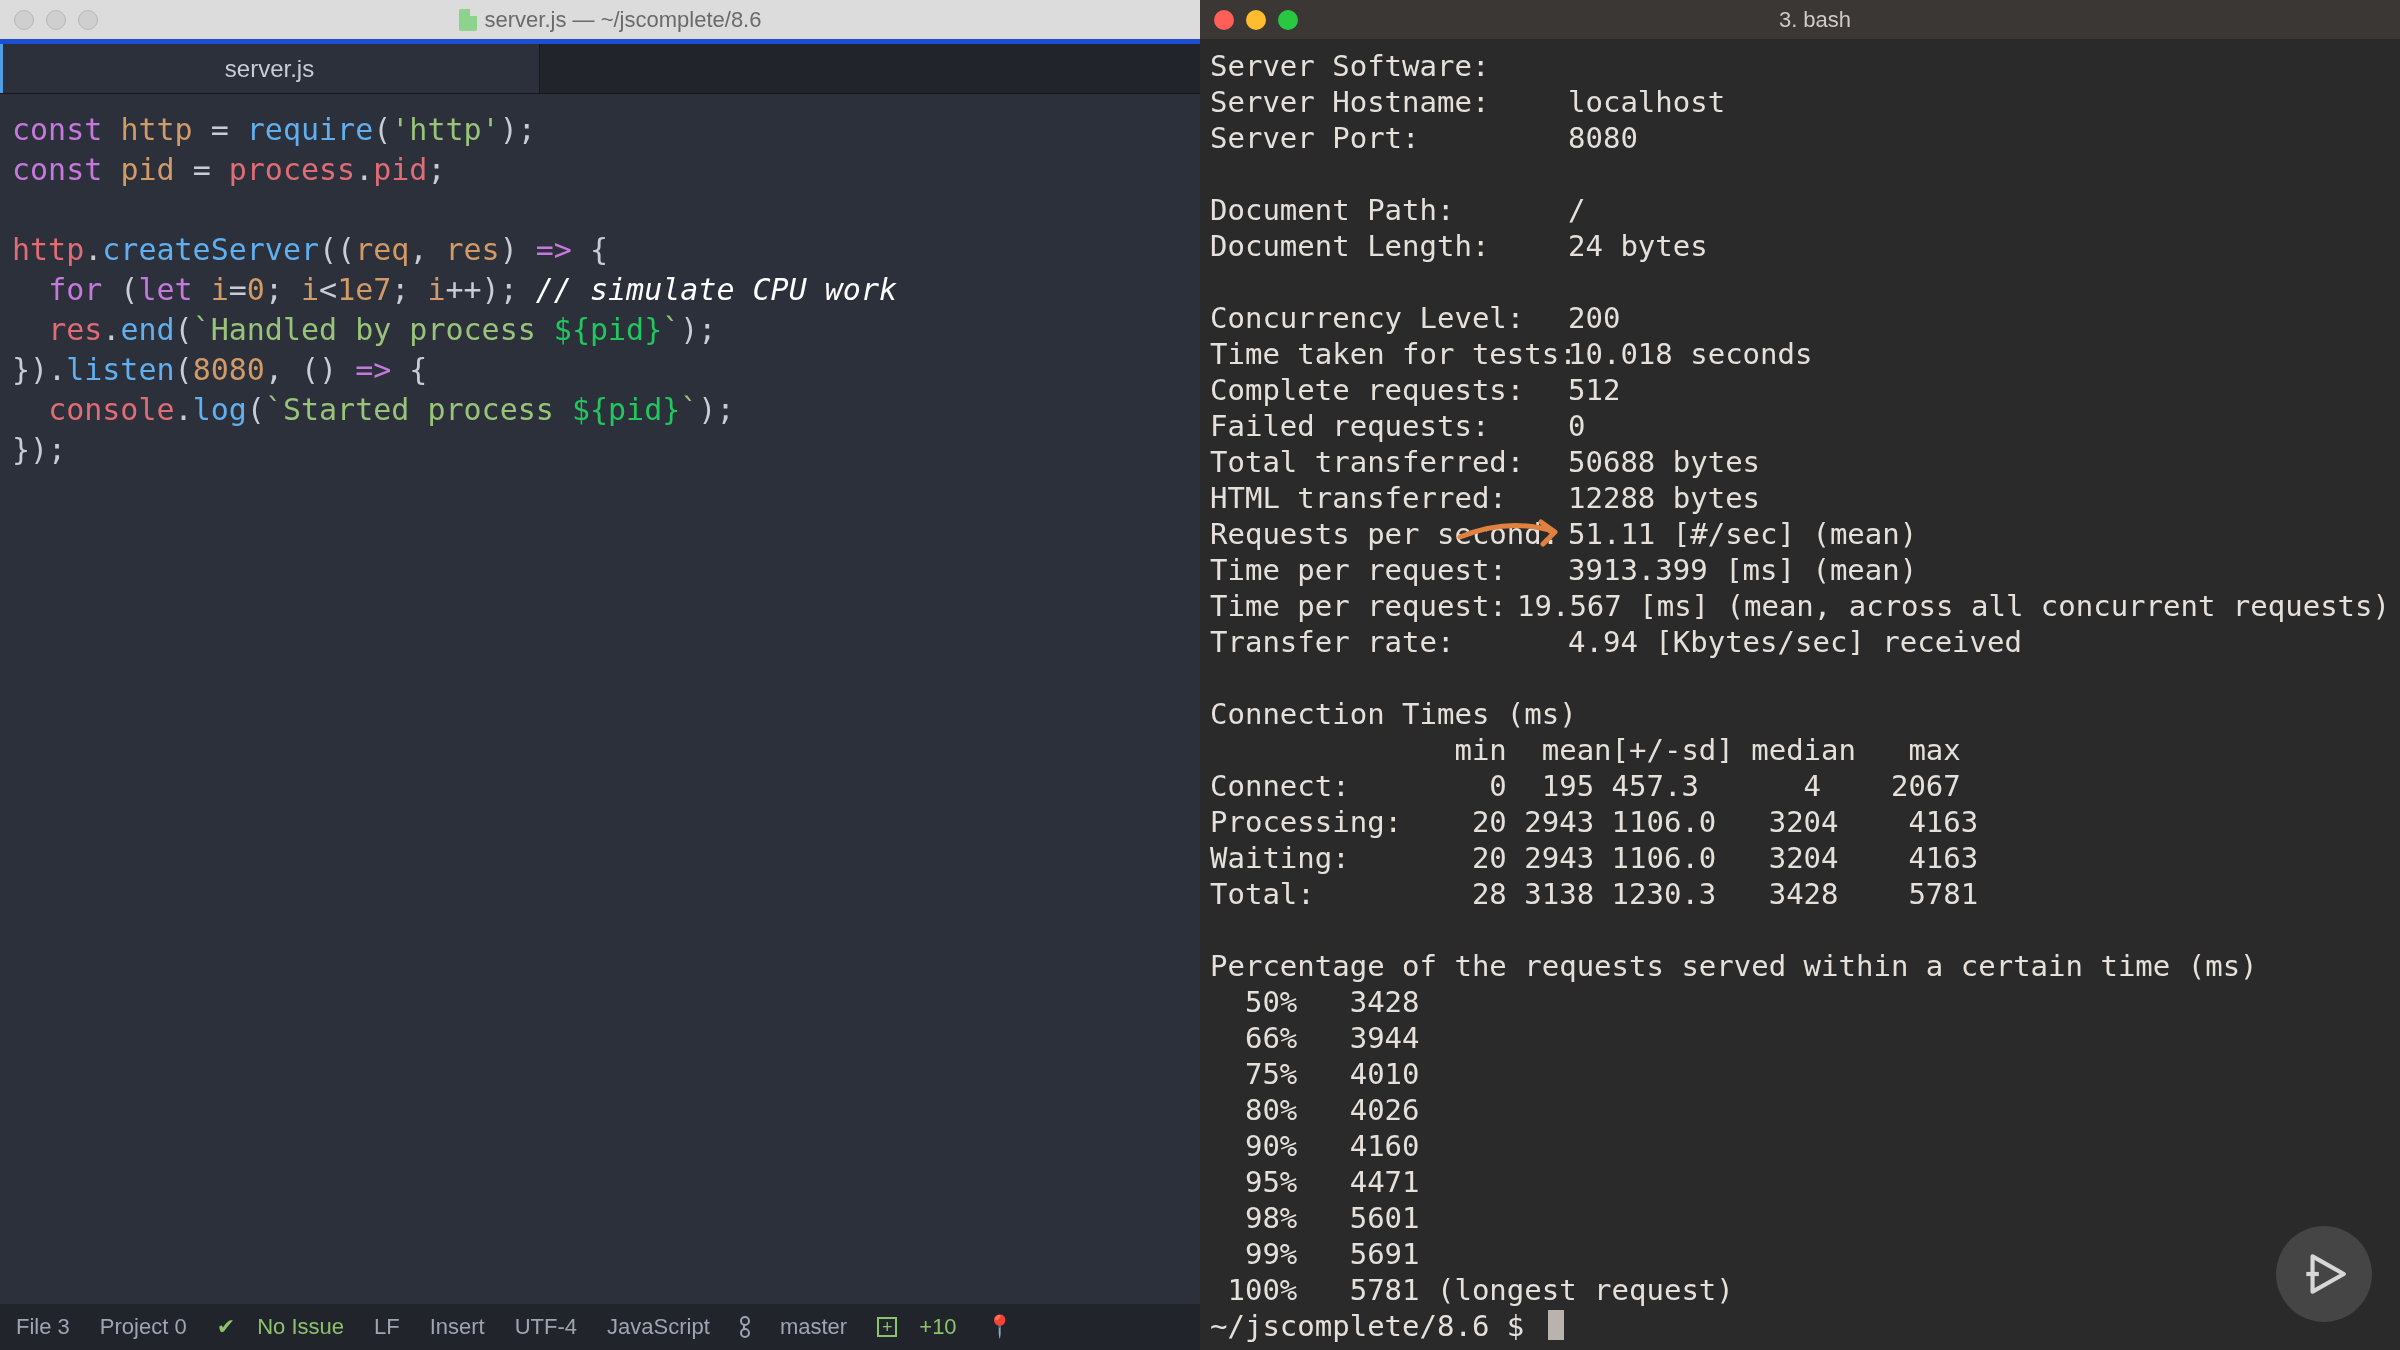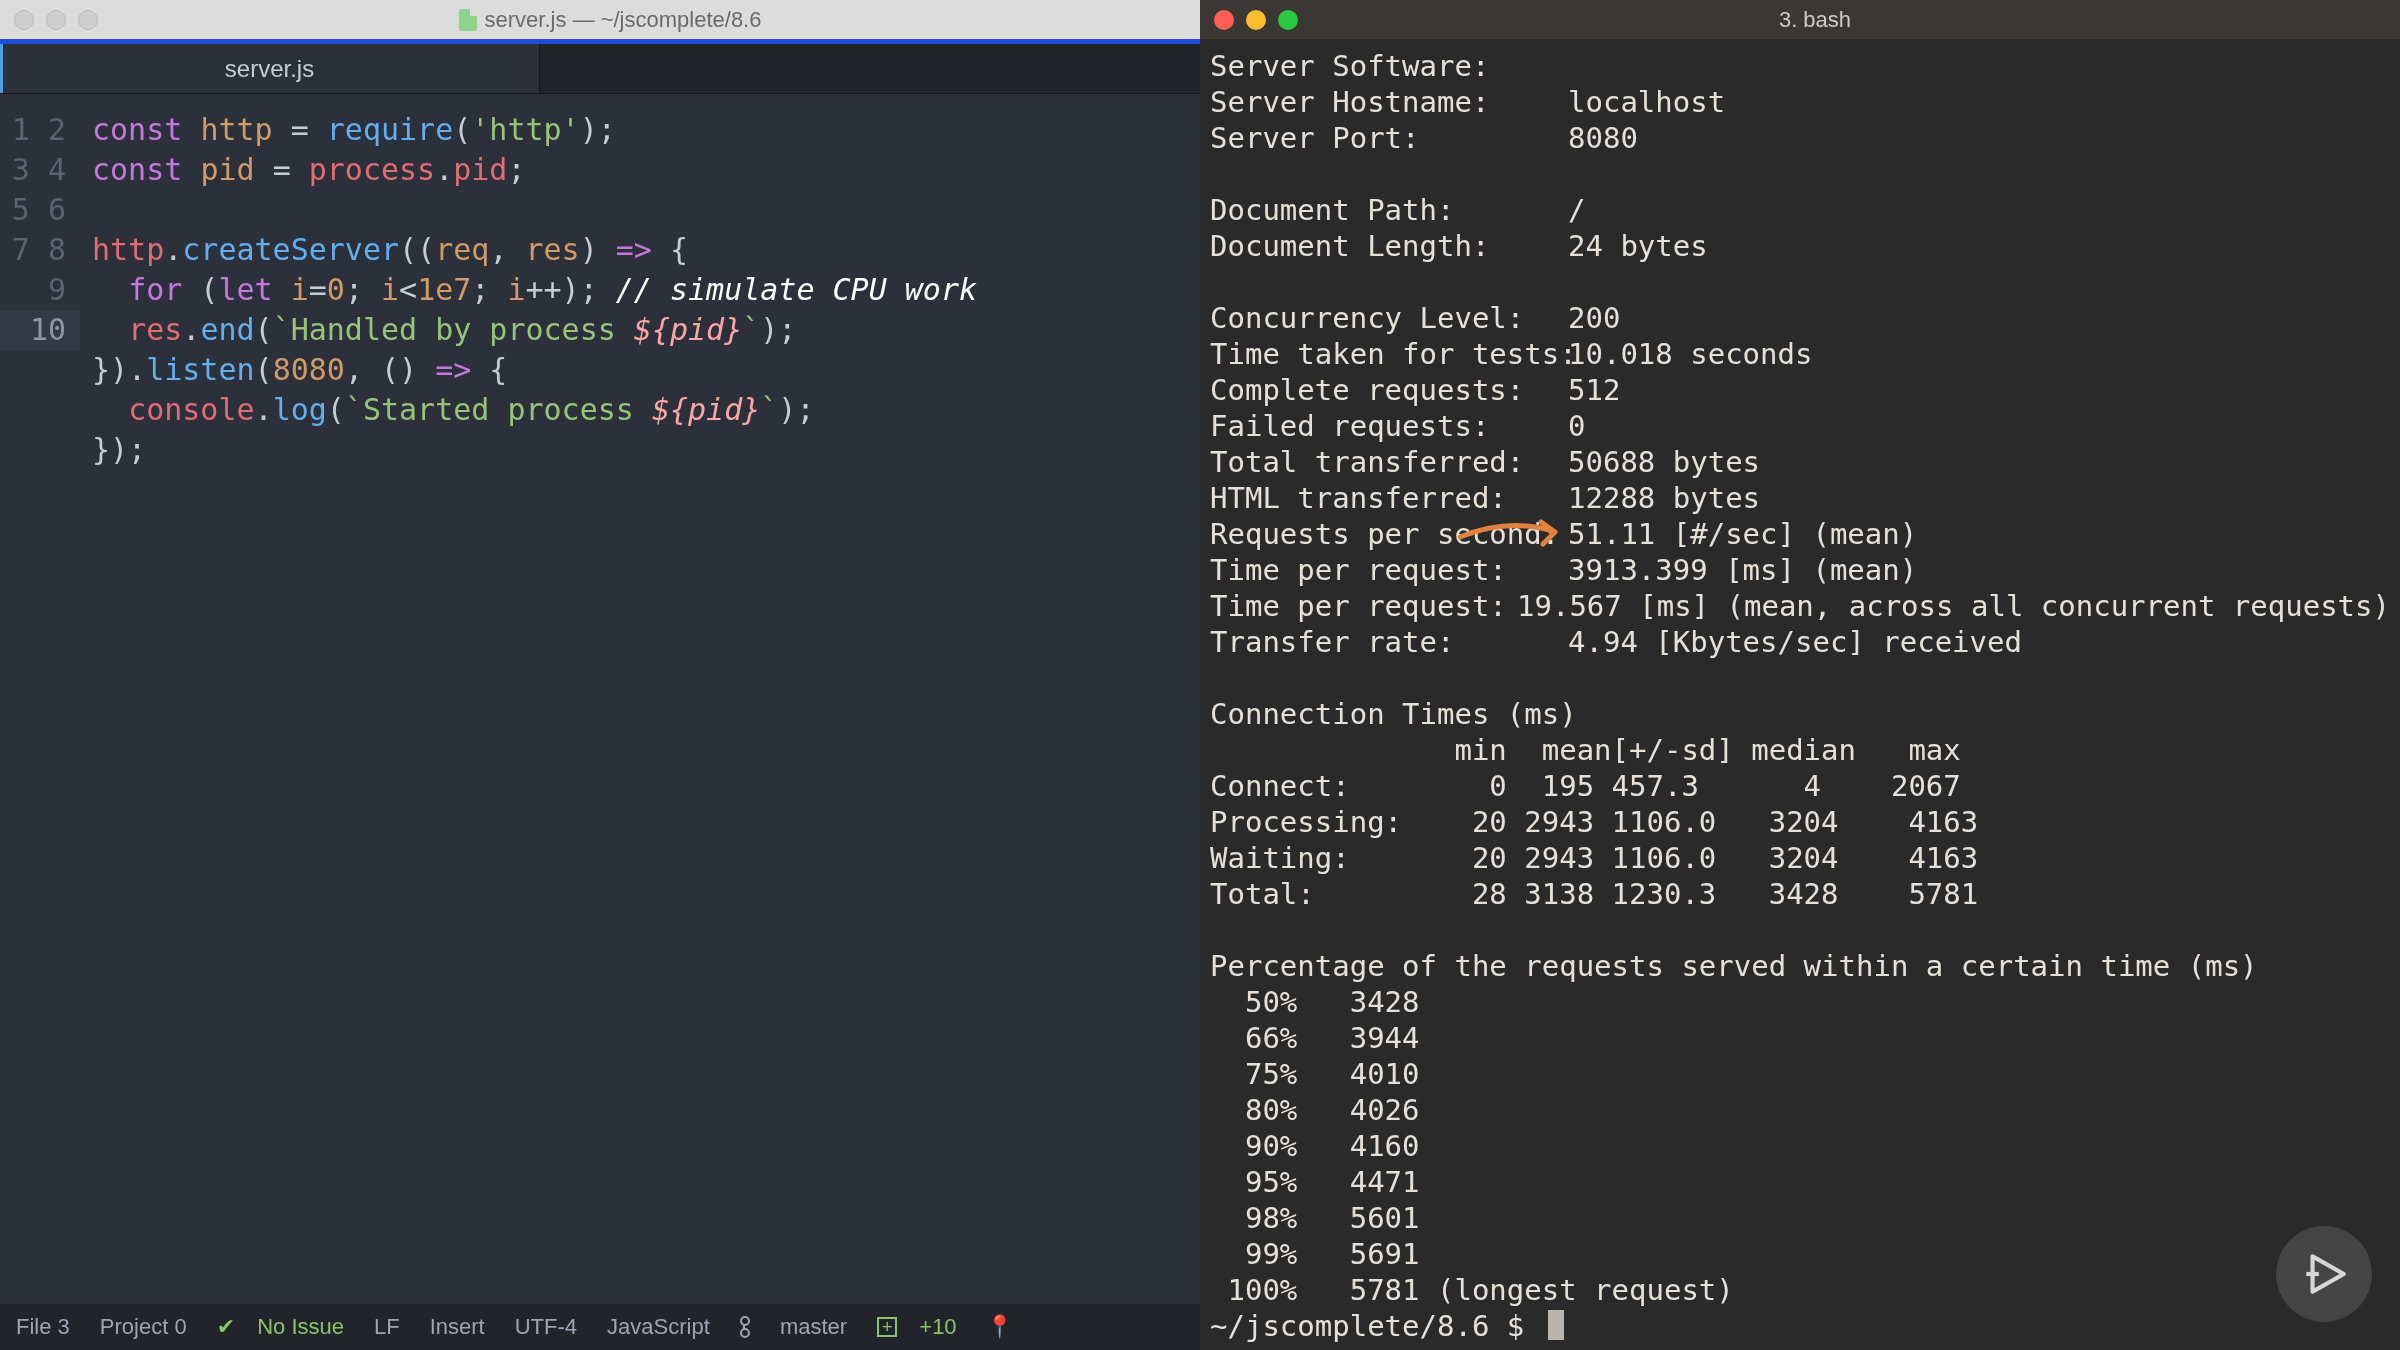--- a/index.html
+++ b/index.html
@@ -68,21 +68,21 @@
     font-size: 30px;
     line-height: 40px;
     color:#c8ccd4;
     white-space: pre;
   }
   .tok-kw   { color:#c678dd; }
   .tok-var  { color:#d19a66; }
   .tok-fn   { color:#61afef; }
   .tok-str  { color:#98c379; }
   .tok-tmpl { color:#98c379; }
-  .tok-interp { color:#fca5a5;font-style:italic; }
+  .tok-interp { color:#22c55e; }
   .tok-cmt  { color:#ffffff; font-style:italic; }
   .tok-punc { color:#c8ccd4; }
   .tok-prop { color:#e06c75; }
   .tok-num  { color:#d19a66; }
   .code .curline { background:#333945; display:block; margin-left:-12px; padding-left:12px; margin-right:-10px; padding-right:10px; }
 
   .statusbar {
     height: 46px;
     background: #21252b;
     display:flex; align-items:center;
@@ -170,31 +170,20 @@
         <span class="file-icon"></span>
         <span>server.js — ~/jscomplete/8.6</span>
       </div>
     </div>
     <div class="tabbar">
       <div class="tab">
         <span>server.js</span>
       </div>
     </div>
     <div class="code-area">
-      <div class="gutter" id="gutter">1
-2
-3
-4
-5
-6
-7
-8
-9
-<span class="hl">10</span>
-</div>
       <div class="code" id="code"><span class="tok-kw">const</span> <span class="tok-var">http</span> <span class="tok-punc">=</span> <span class="tok-fn">require</span><span class="tok-punc">(</span><span class="tok-str">'http'</span><span class="tok-punc">);</span>
 <span class="tok-kw">const</span> <span class="tok-var">pid</span> <span class="tok-punc">=</span> <span class="tok-prop">process</span><span class="tok-punc">.</span><span class="tok-prop">pid</span><span class="tok-punc">;</span>
 
 <span class="tok-prop">http</span><span class="tok-punc">.</span><span class="tok-fn">createServer</span><span class="tok-punc">((</span><span class="tok-var">req</span><span class="tok-punc">, </span><span class="tok-var">res</span><span class="tok-punc">) </span><span class="tok-kw">=&gt;</span><span class="tok-punc"> {</span>
   <span class="tok-kw">for</span><span class="tok-punc"> (</span><span class="tok-kw">let</span> <span class="tok-var">i</span><span class="tok-punc">=</span><span class="tok-num">0</span><span class="tok-punc">; </span><span class="tok-var">i</span><span class="tok-punc">&lt;</span><span class="tok-num">1e7</span><span class="tok-punc">; </span><span class="tok-var">i</span><span class="tok-punc">++); </span><span class="tok-cmt">// simulate CPU work</span>
   <span class="tok-prop">res</span><span class="tok-punc">.</span><span class="tok-fn">end</span><span class="tok-punc">(</span><span class="tok-tmpl">`Handled by process </span><span class="tok-interp">${pid}</span><span class="tok-tmpl">`</span><span class="tok-punc">);</span>
 <span class="tok-punc">}).</span><span class="tok-fn">listen</span><span class="tok-punc">(</span><span class="tok-num">8080</span><span class="tok-punc">, () </span><span class="tok-kw">=&gt;</span><span class="tok-punc"> {</span>
   <span class="tok-prop">console</span><span class="tok-punc">.</span><span class="tok-fn">log</span><span class="tok-punc">(</span><span class="tok-tmpl">`Started process </span><span class="tok-interp">${pid}</span><span class="tok-tmpl">`</span><span class="tok-punc">);</span>
 <span class="tok-punc">});</span>
 <span class="curline"></span>

